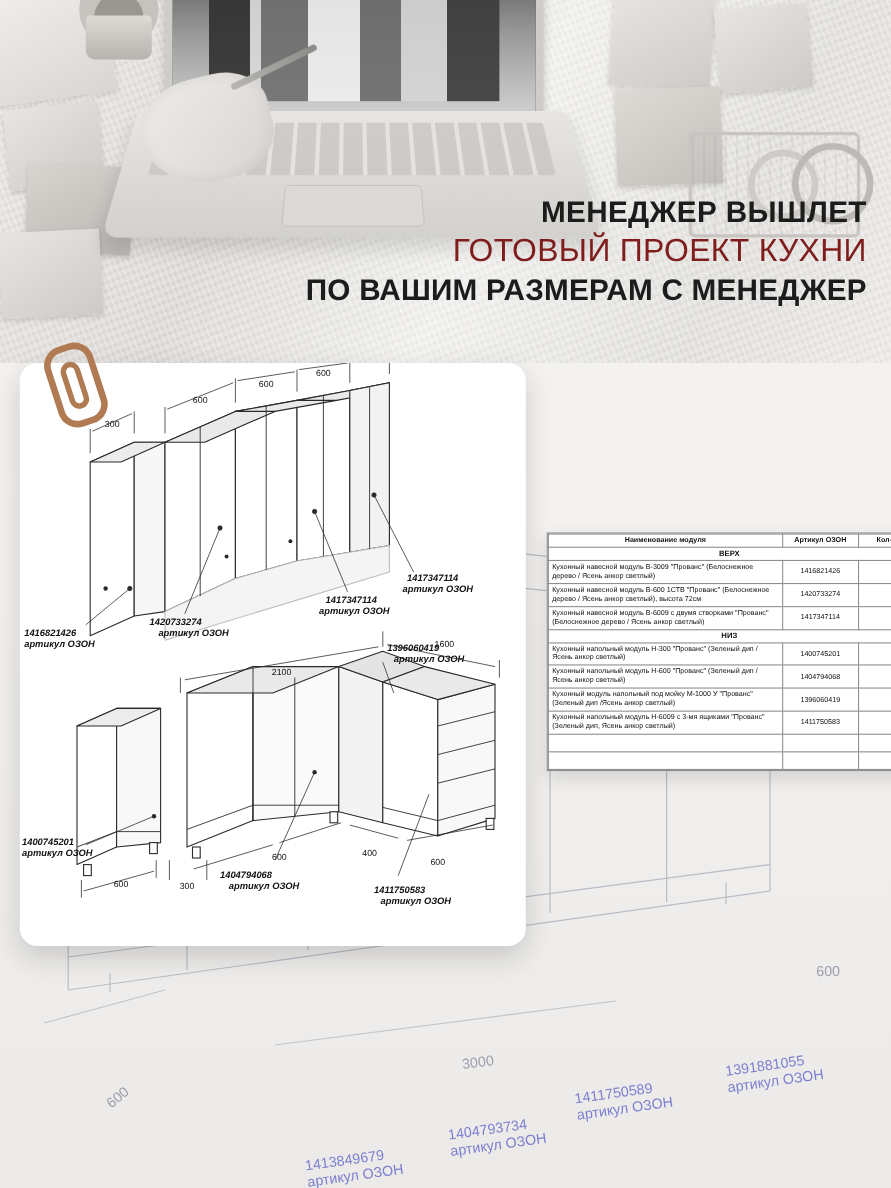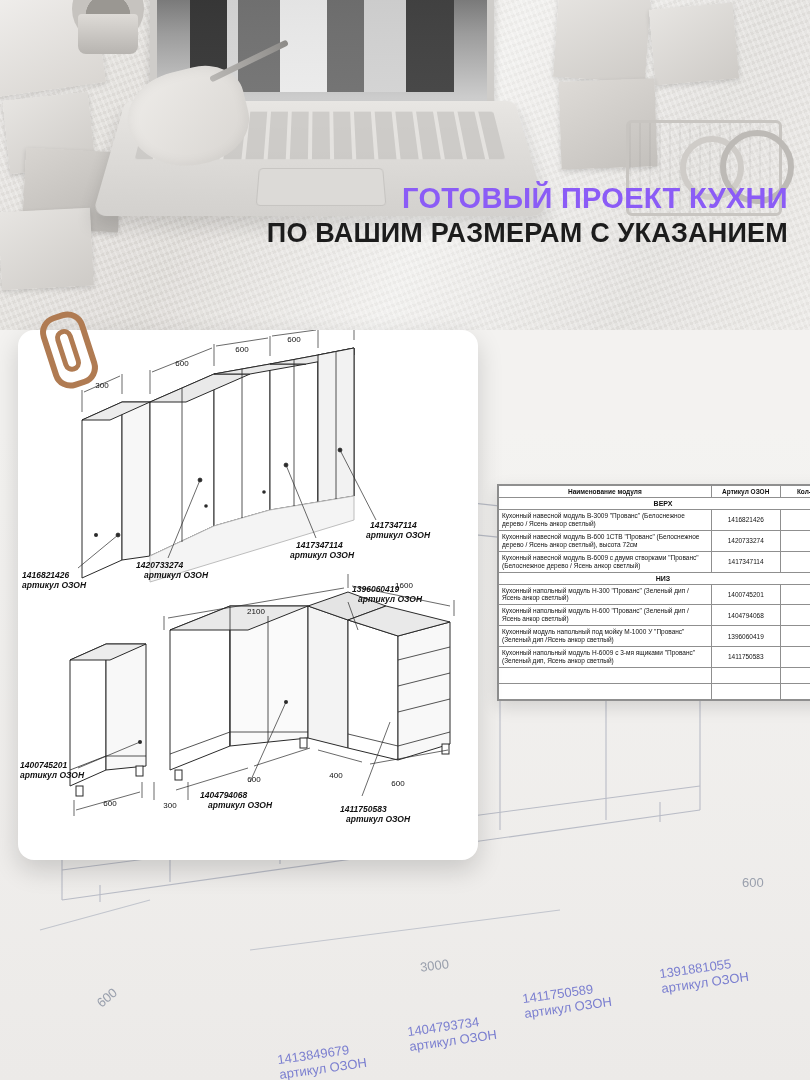--- a/index.html
+++ b/index.html
@@ -105,21 +105,21 @@
   .rings i{position:absolute;border:6px solid #cfccc8;border-radius:50%;}
   .rings i:nth-child(1){left:0;top:6px;width:52px;height:52px;}
   .rings i:nth-child(2){left:40px;top:0;width:62px;height:62px;border-color:#bdbab6;}
 
   
   .headline{
     position:absolute;right:22px;top:178px;width:560px;text-align:right;
     line-height:1.12;
   }
   .headline .l1{font-size:27px;font-weight:bold;color:#1c1c1c;letter-spacing:.3px;}
-  .headline .l2{font-size:29px;font-weight:bold;color:#8b5cf6;letter-spacing:.3px;margin-top:4px;}
+  .headline .l2{font-size:29px;font-weight:normal;color:#7f1d1d;letter-spacing:.3px;margin-top:4px;}
   .headline .l3{font-size:27px;font-weight:bold;color:#1c1c1c;letter-spacing:.2px;margin-top:4px;}
   .headline .l4{font-size:27px;font-weight:bold;color:#1c1c1c;letter-spacing:.2px;margin-top:3px;}
 
   
   .bp-bg{
     position:absolute;left:0;top:430px;width:810px;height:650px;
     background:linear-gradient(180deg,#f4f3f1,#eceae8);
     overflow:hidden;
   }
   .bp-txt{position:absolute;color:#9aa0ad;font-size:13px;}
@@ -188,22 +188,23 @@
     </div>
     <div class="laptop-body">
       <div class="keys"></div>
       <div class="pad"></div>
     </div>
     <div class="hand"></div>
     <div class="pen"></div>
   </div>
 
   <div class="headline">
+    <div class="l1">МЕНЕДЖЕР ВЫШЛЕТ</div>
     <div class="l2">ГОТОВЫЙ ПРОЕКТ КУХНИ</div>
-    <div class="l3">ПО ВАШИМ РАЗМЕРАМ С УКАЗАНИЕМ</div>
+    <div class="l3">ПО ВАШИМ РАЗМЕРАМ С МЕНЕДЖЕР</div>
   </div>
 
   <div class="bp-bg">
     <svg width="810" height="650" viewBox="0 0 810 650">
       <g stroke="#b9bcc6" fill="none" stroke-width="1.1">
 
         <path d="M60 20 L700 95 L700 300 L60 470 Z" opacity="0.0"></path>
         <path d="M62 28 L700 98"></path>
         <path d="M62 28 L62 470"></path>
         <path d="M700 98 L700 380"></path>

